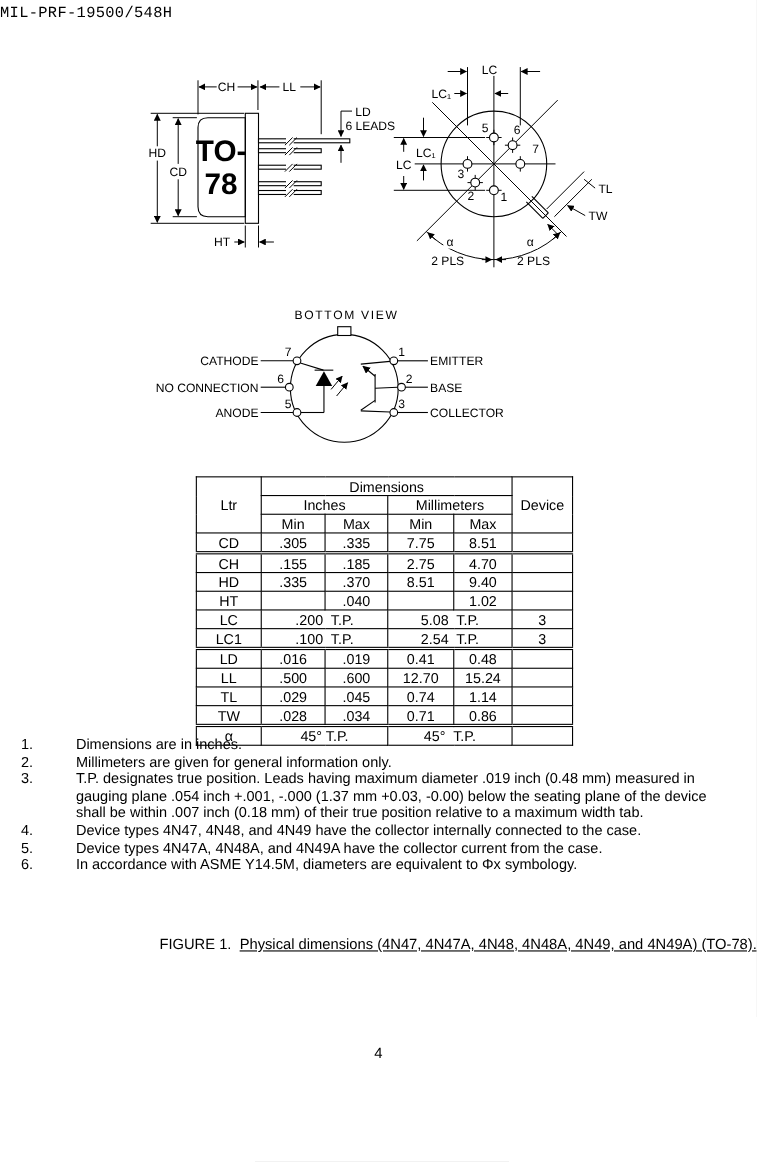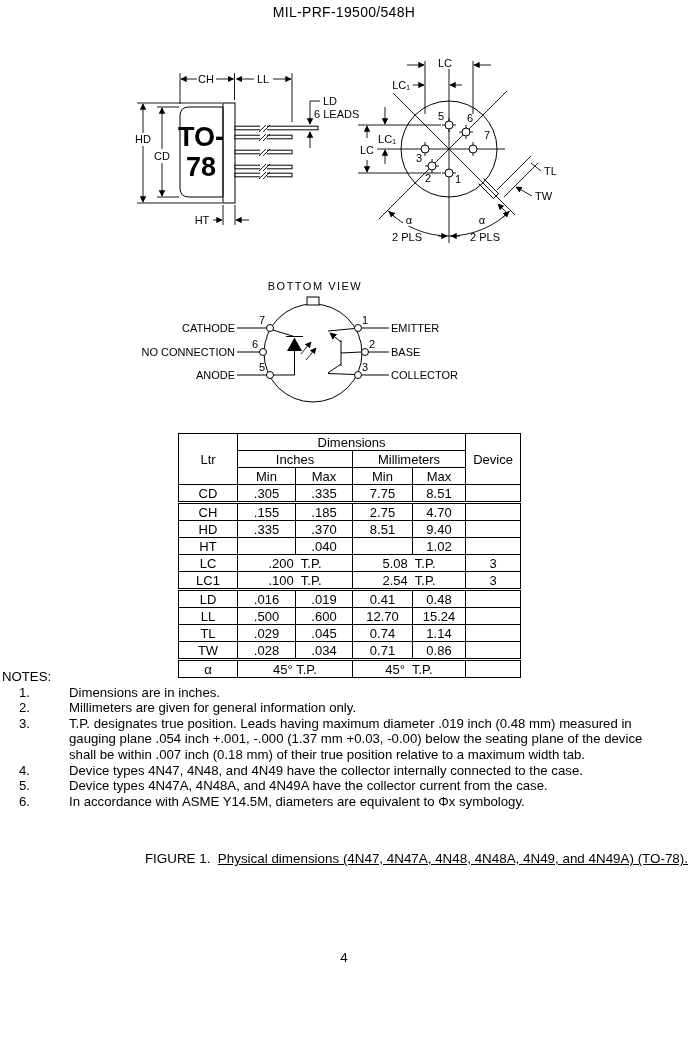--- a/index.html
+++ b/index.html
@@ -1,19 +1,19 @@
 <!DOCTYPE html>
 <html><head>
 <meta charset="utf-8">
 <style>
   html,body{margin:0;padding:0;background:#e8e8e8;}
   #page{position:relative;width:688px;height:1056px;background:#ffffff;margin:0 auto;
         font-family:"Liberation Sans", sans-serif;color:#000;overflow:hidden;}
   .abs{position:absolute;}
-  #doc-title{top:4px;left:0;width:100%;text-align:center;font-size:14px;letter-spacing:.3px;}
+  #doc-title{top:4px;left:0;width:100%;font-size:14px;letter-spacing:.3px;font-family:Liberation Mono, monospace;}
   svg{overflow:visible;}
   svg text{font-family:"Liberation Sans",sans-serif;font-size:11px;fill:#000;}
   svg .big{font-size:27px;font-weight:bold;letter-spacing:0;}
   svg .ln{stroke:#000;stroke-width:1;fill:none;}
   svg .thin{stroke:#000;stroke-width:0.9;fill:none;}
   svg .wht{fill:#ffffff;stroke:#000;stroke-width:1;}
   svg .blk{fill:#000;stroke:none;}
   svg .lbl{font-size:11px;}
   svg .bg{fill:#ffffff;stroke:none;}
   
@@ -421,21 +421,20 @@
     <tr class="grp">
       <td>α</td>
           <td colspan="2">45° T.P.</td>
           <td colspan="2">45°&nbsp; T.P.</td>
           <td></td>
     </tr>
   </tbody>
     </table>
 
   <div id="notes" class="abs">
-    <div>NOTES:</div>
     <div class="note">
       <span class="num">1.</span>
       <span class="txt">Dimensions are in inches.</span>
     </div>
     <div class="note">
       <span class="num">2.</span>
       <span class="txt">Millimeters are given for general information only.</span>
     </div>
     <div class="note">
       <span class="num">3.</span>

